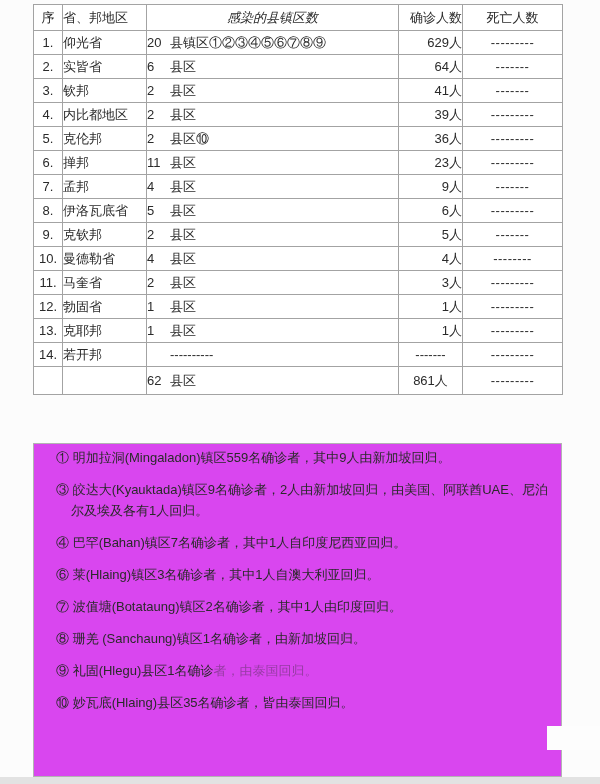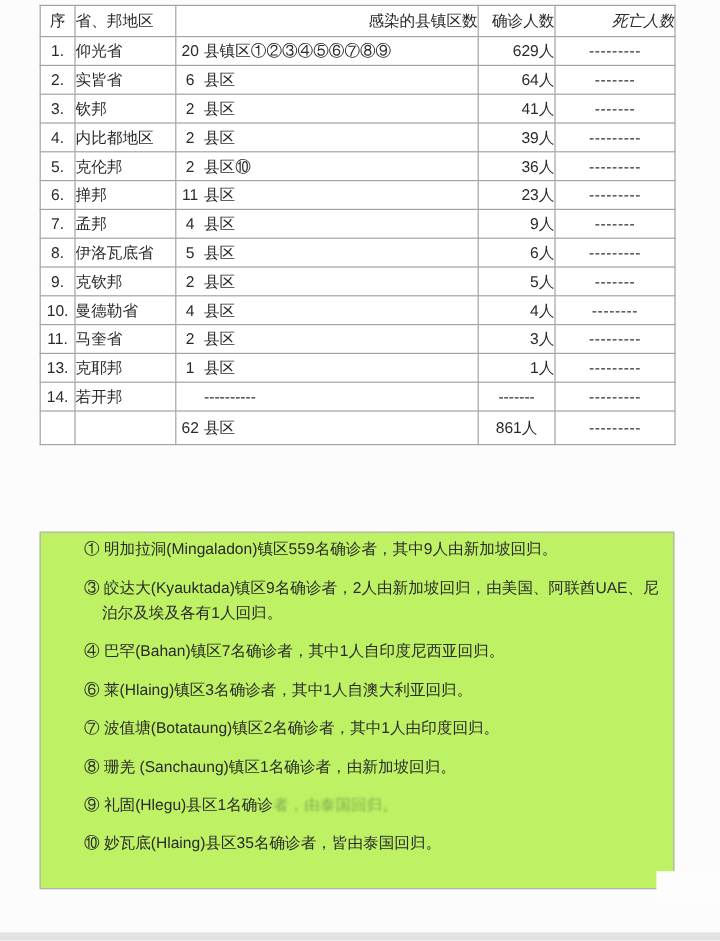--- a/index.html
+++ b/index.html
@@ -18,34 +18,34 @@
     border:1px solid #a3a3a3; padding:0;
     font-size:13px; font-weight:normal; color:#2a2a2a;
     overflow:hidden; white-space:nowrap;
   }
   .stats thead tr { height:26px; }
   .stats tbody tr { height:24px; }
   .stats tbody tr.total { height:28px; }
   .c-seq   { text-align:center; font-size:12px; }
   .c-region{ text-align:left; padding-left:9px; }
   .c-inf   { text-align:left; }
-  .c-inf .n{ display:inline-block; width:23px; text-align:center; }
+  .c-inf .n{ display:inline-block; width:23px; text-align:left; }
   .c-conf  { text-align:right; padding-right:5px;margin-top:19px; }
   .c-conf.center { text-align:center; padding-right:0; }
   .c-death { text-align:center; letter-spacing:.5px; }
   .h-seq   { text-align:center; }
   .h-region{ text-align:left; padding-left:9px;margin-top:20px; }
-  .h-inf   { text-align:right; padding-left:4px; }
+  .h-inf   { text-align:center; padding-left:4px;font-style:italic; }
   .h-conf  { text-align:right; padding-right:5px; }
-  .h-death { text-align:right; padding-left:5px;font-style:italic; }
+  .h-death { text-align:center; padding-left:5px; }
   
   .notes {
-    position:absolute; left:33px; top:443px; width:529px; height:298px;
-    box-sizing:border-box; border:1px solid #b3b3b3; background:#bef264;
-    padding:3px 8px 0 36px; overflow:hidden;
+    position:absolute; left:33px; top:443px; width:529px; height:334px;
+    box-sizing:border-box; border:1px solid #b3b3b3; background:#d946ef;
+    padding:3px 8px 0 22px; overflow:hidden;
   }
   .notes p {
     margin:0 0 11px; padding-left:15px; text-indent:-15px;
     font-size:13px; line-height:21px; color:#2a2a2a;
   }
   .notes .faded { opacity:.38; filter:blur(.7px);font-family:Liberation Serif, serif; }
   
   .white-patch {
     position:absolute; left:547px; top:726px; width:53px; height:24px;
     background:#fdfdfd;
@@ -149,20 +149,27 @@
       <td class="c-death">--------</td>
     </tr>
         <tr>
       <td class="c-seq">11.</td>
       <td class="c-region">马奎省</td>
       <td class="c-inf"><span class="n">2</span><span class="rest">县区</span></td>
       <td class="c-conf">3人</td>
       <td class="c-death">---------</td>
     </tr>
         <tr>
+      <td class="c-seq">12.</td>
+      <td class="c-region">勃固省</td>
+      <td class="c-inf"><span class="n">1</span><span class="rest">县区</span></td>
+      <td class="c-conf">1人</td>
+      <td class="c-death">---------</td>
+    </tr>
+        <tr>
       <td class="c-seq">13.</td>
       <td class="c-region">克耶邦</td>
       <td class="c-inf"><span class="n">1</span><span class="rest">县区</span></td>
       <td class="c-conf">1人</td>
       <td class="c-death">---------</td>
     </tr>
         <tr>
       <td class="c-seq">14.</td>
       <td class="c-region">若开邦</td>
       <td class="c-inf"><span class="n"></span><span class="rest">----------</span></td>

